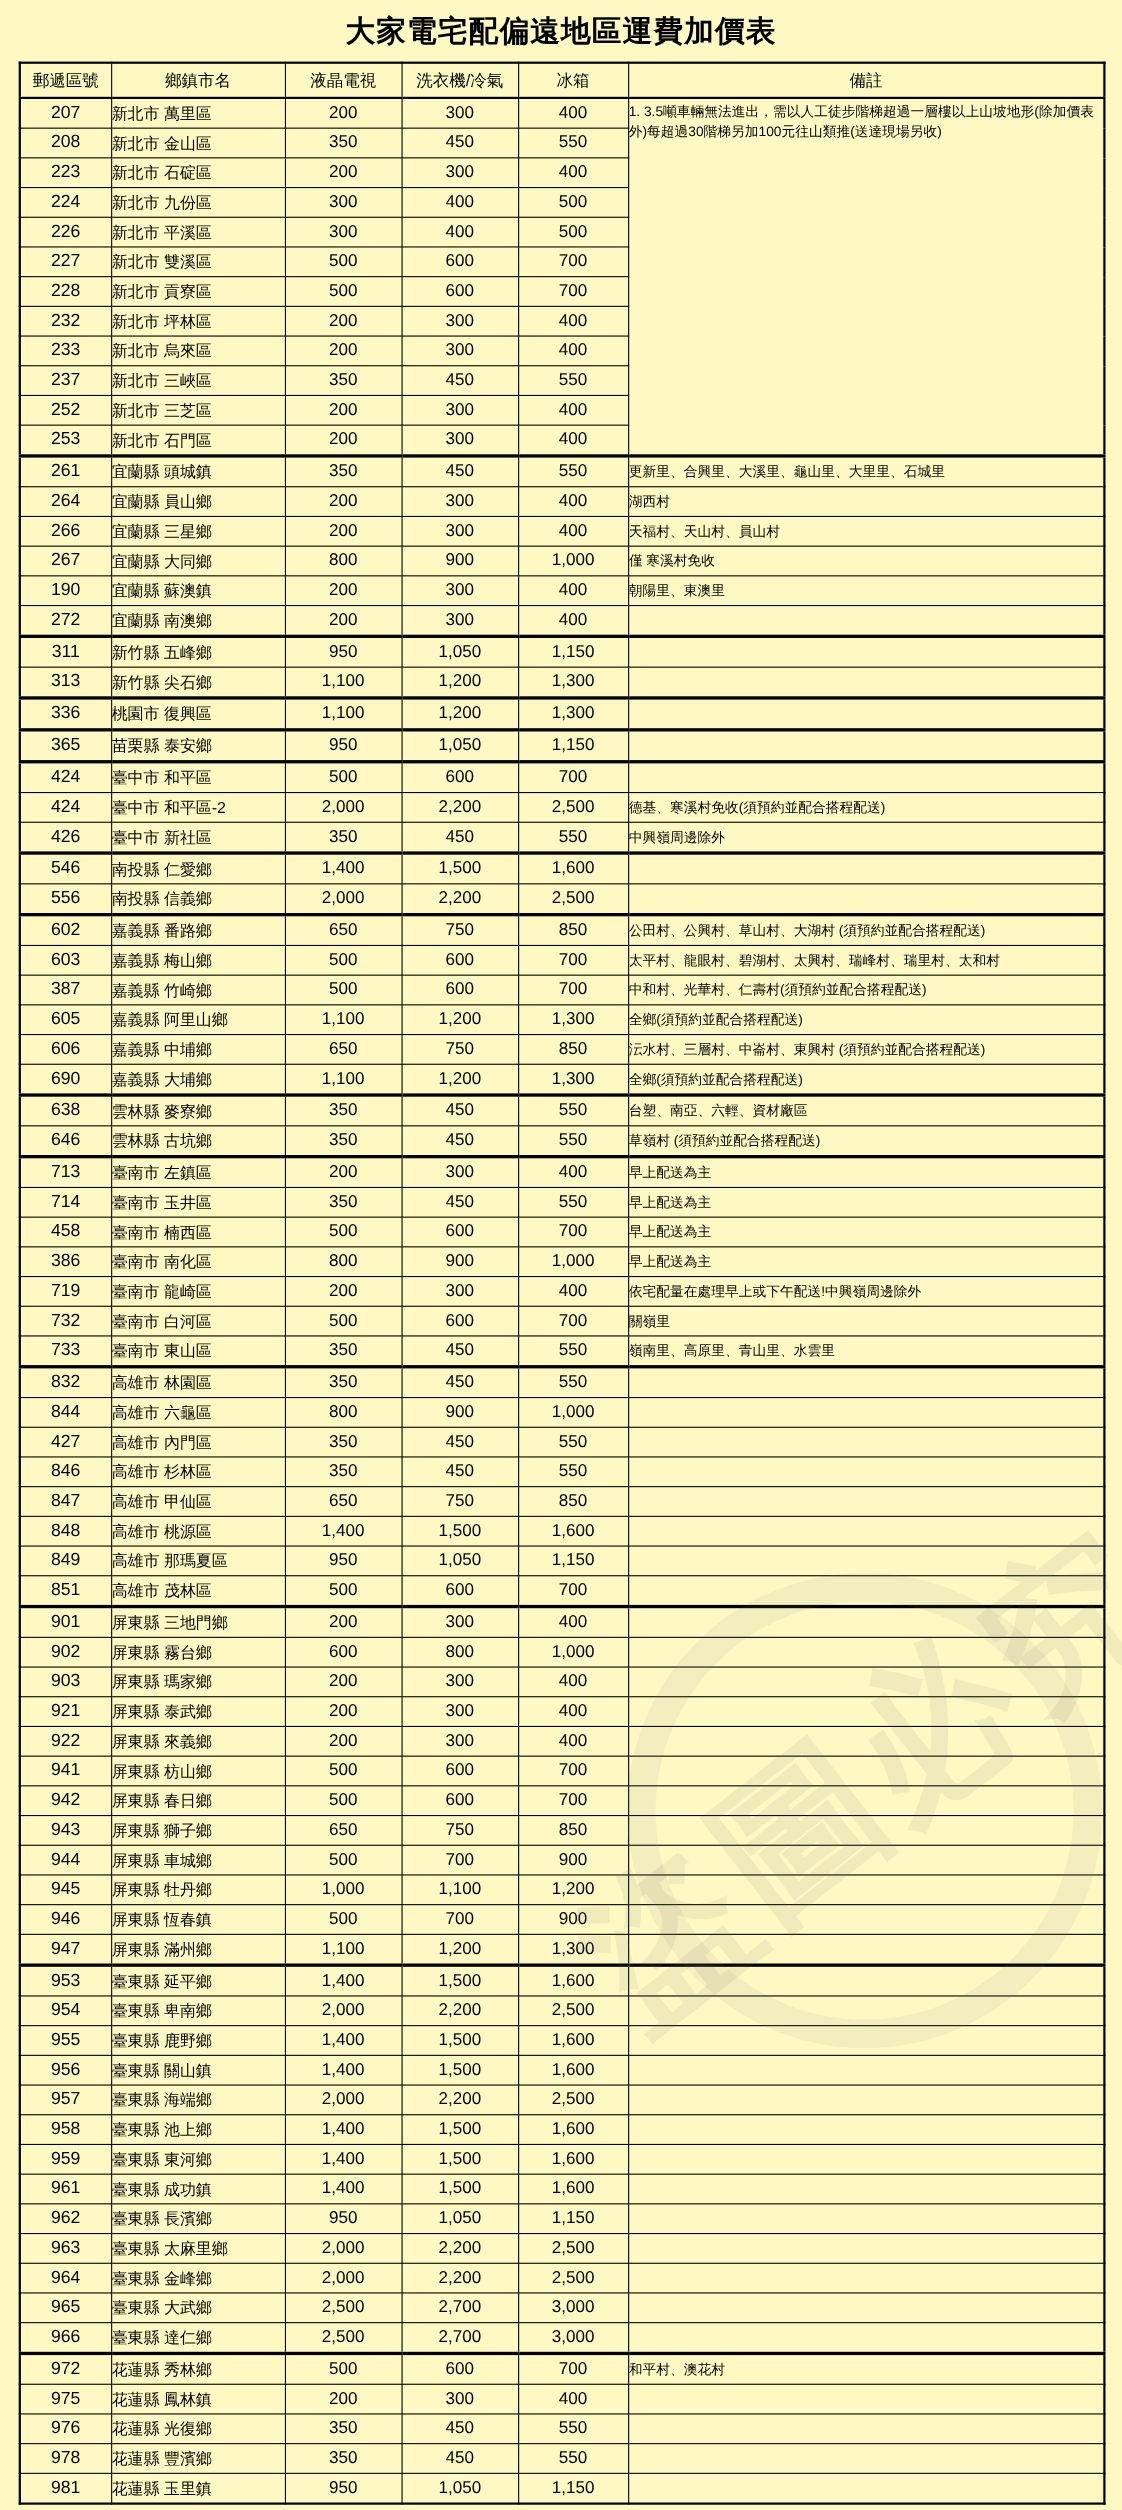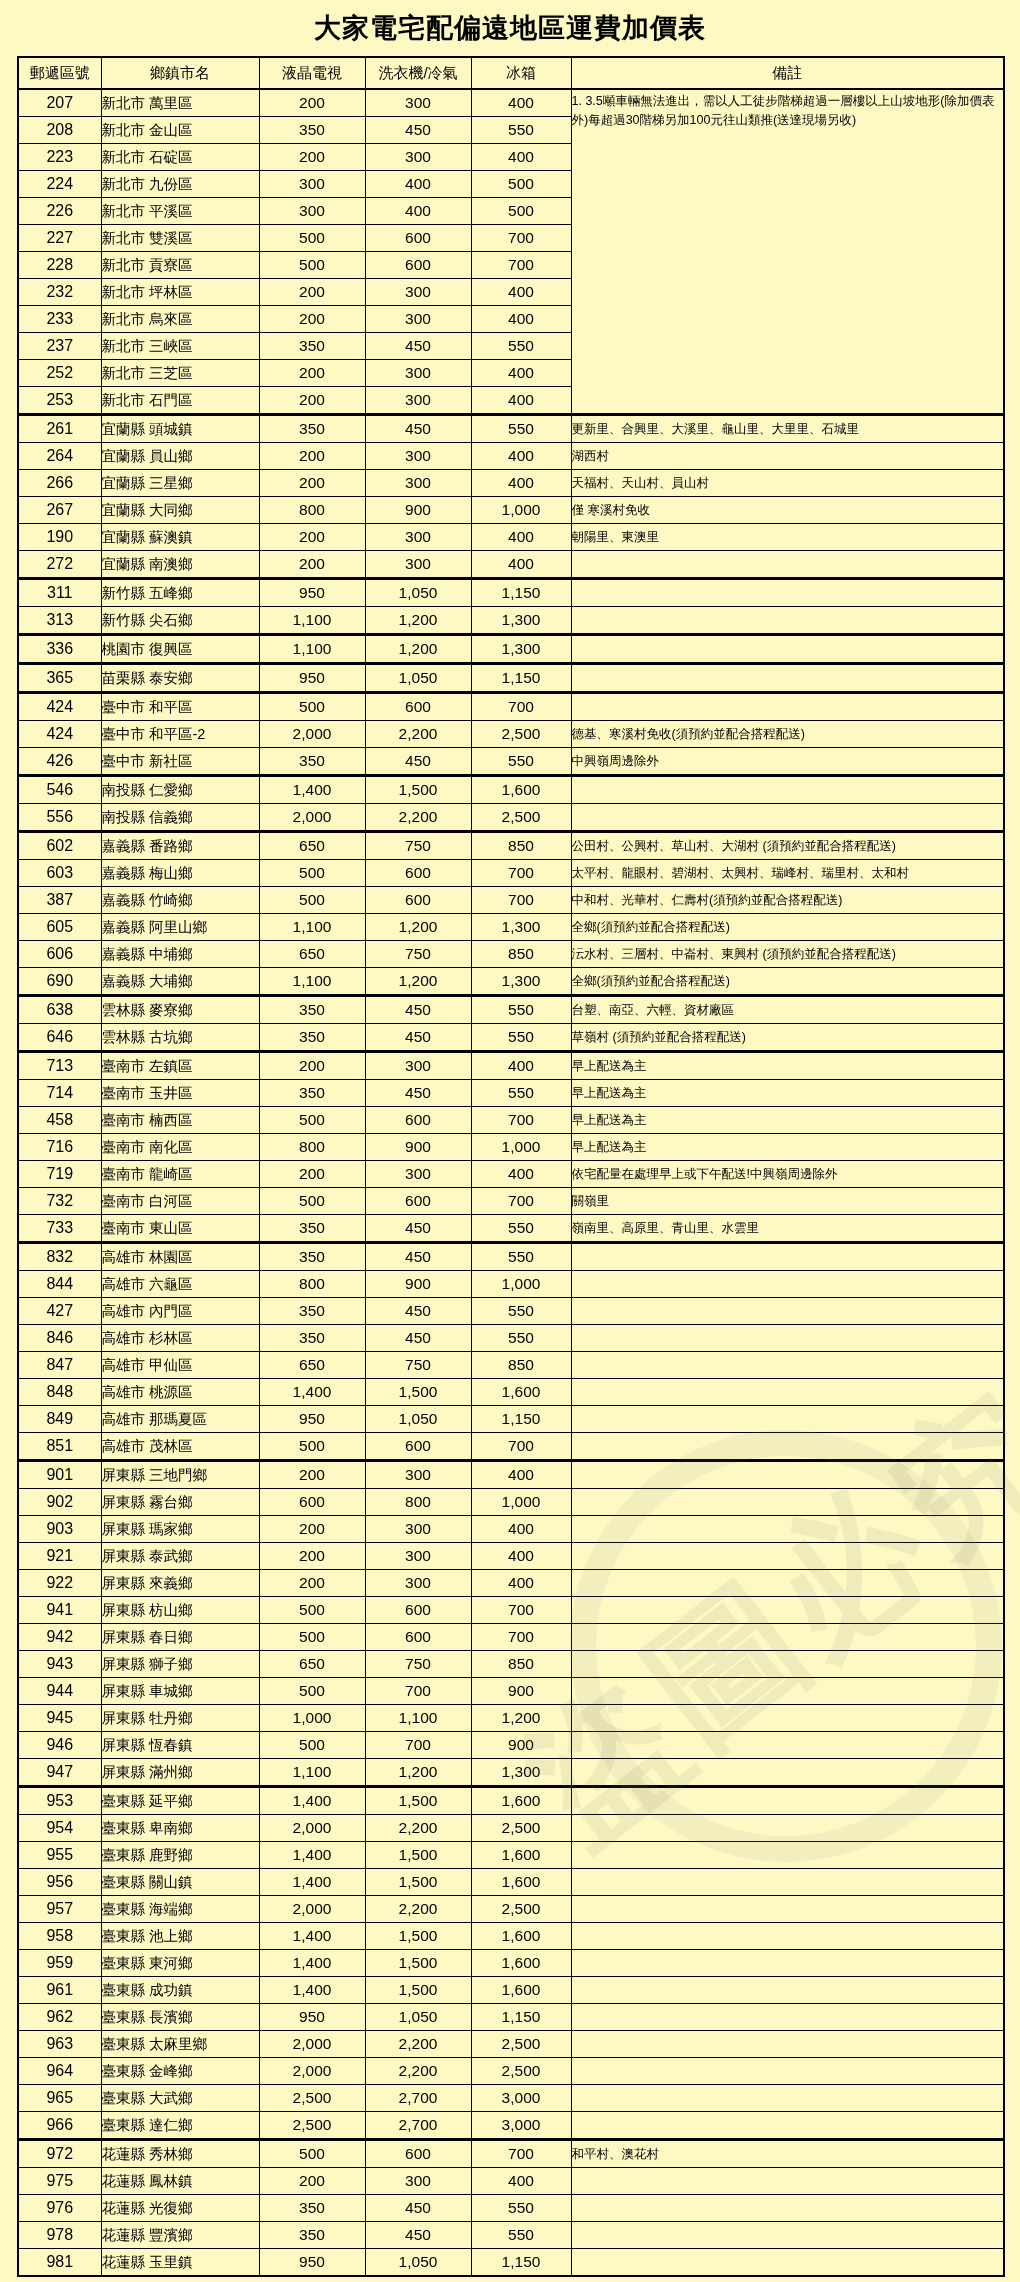--- a/index.html
+++ b/index.html
@@ -360,21 +360,21 @@
         </tr>
         <tr>
           <td class="zip-cell">458</td>
           <td class="town-cell">臺南市 楠西區</td>
           <td class="price-cell">500</td>
           <td class="price-cell">600</td>
           <td class="price-cell">700</td>
           <td class="note-cell">早上配送為主</td>
         </tr>
         <tr>
-          <td class="zip-cell">716</td>
+          <td class="zip-cell">386</td>
           <td class="town-cell">臺南市 南化區</td>
           <td class="price-cell">800</td>
           <td class="price-cell">900</td>
           <td class="price-cell">1,000</td>
           <td class="note-cell">早上配送為主</td>
         </tr>
         <tr>
           <td class="zip-cell">719</td>
           <td class="town-cell">臺南市 龍崎區</td>
           <td class="price-cell">200</td>

